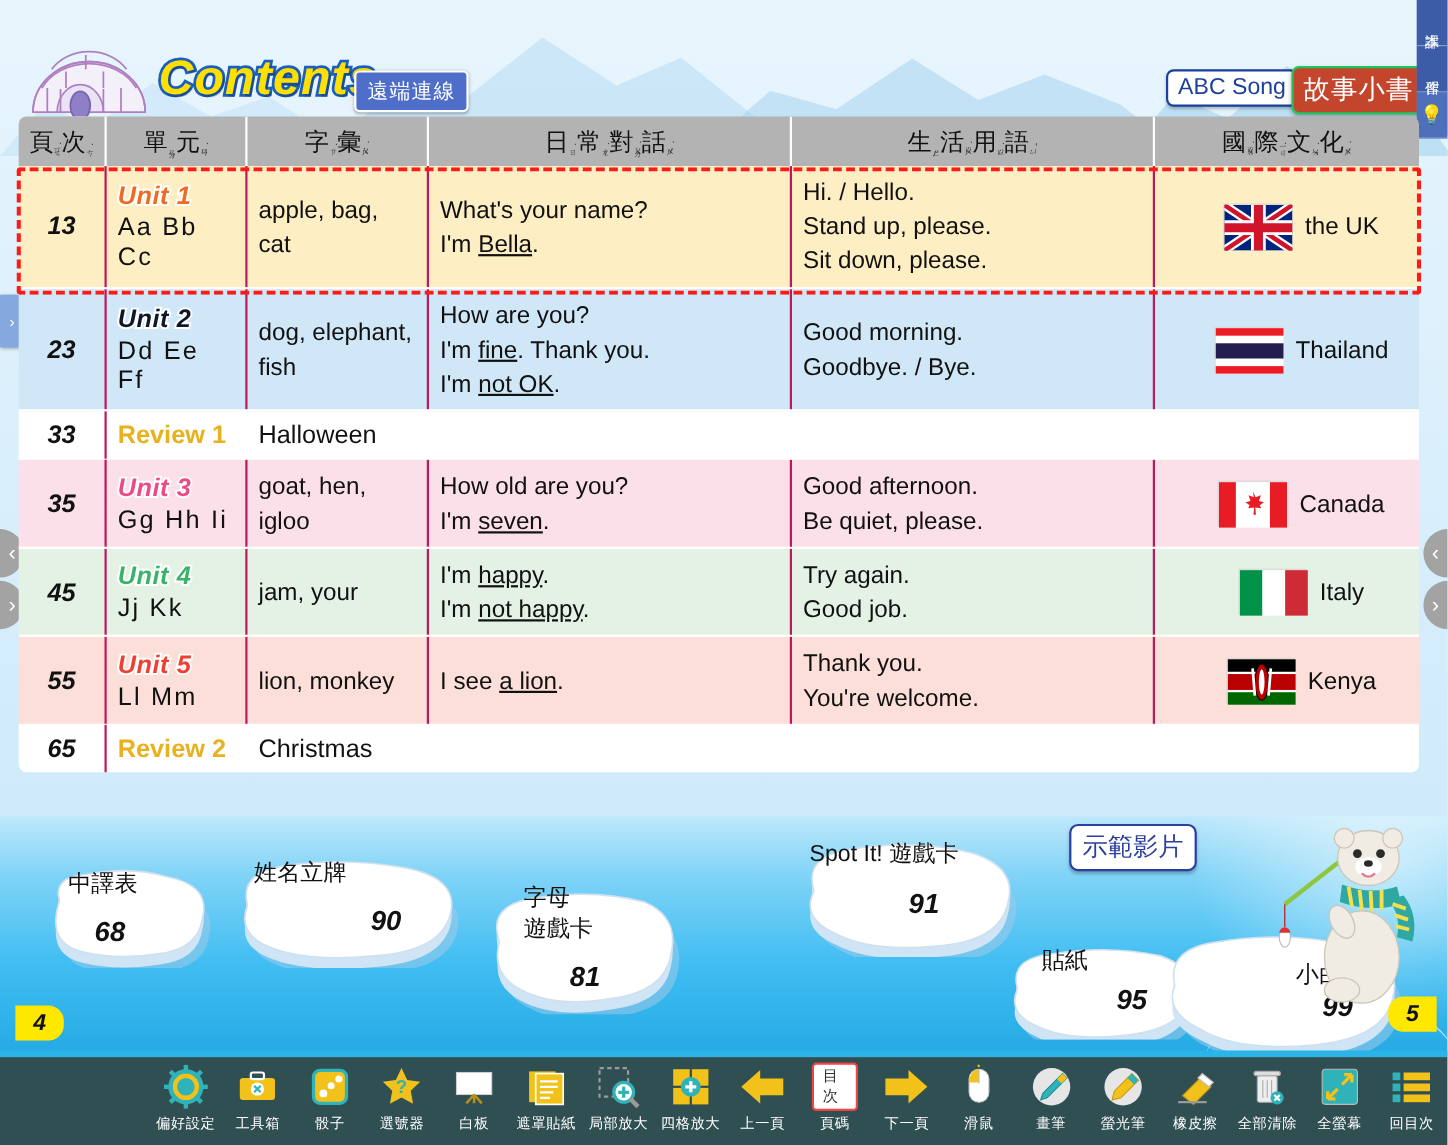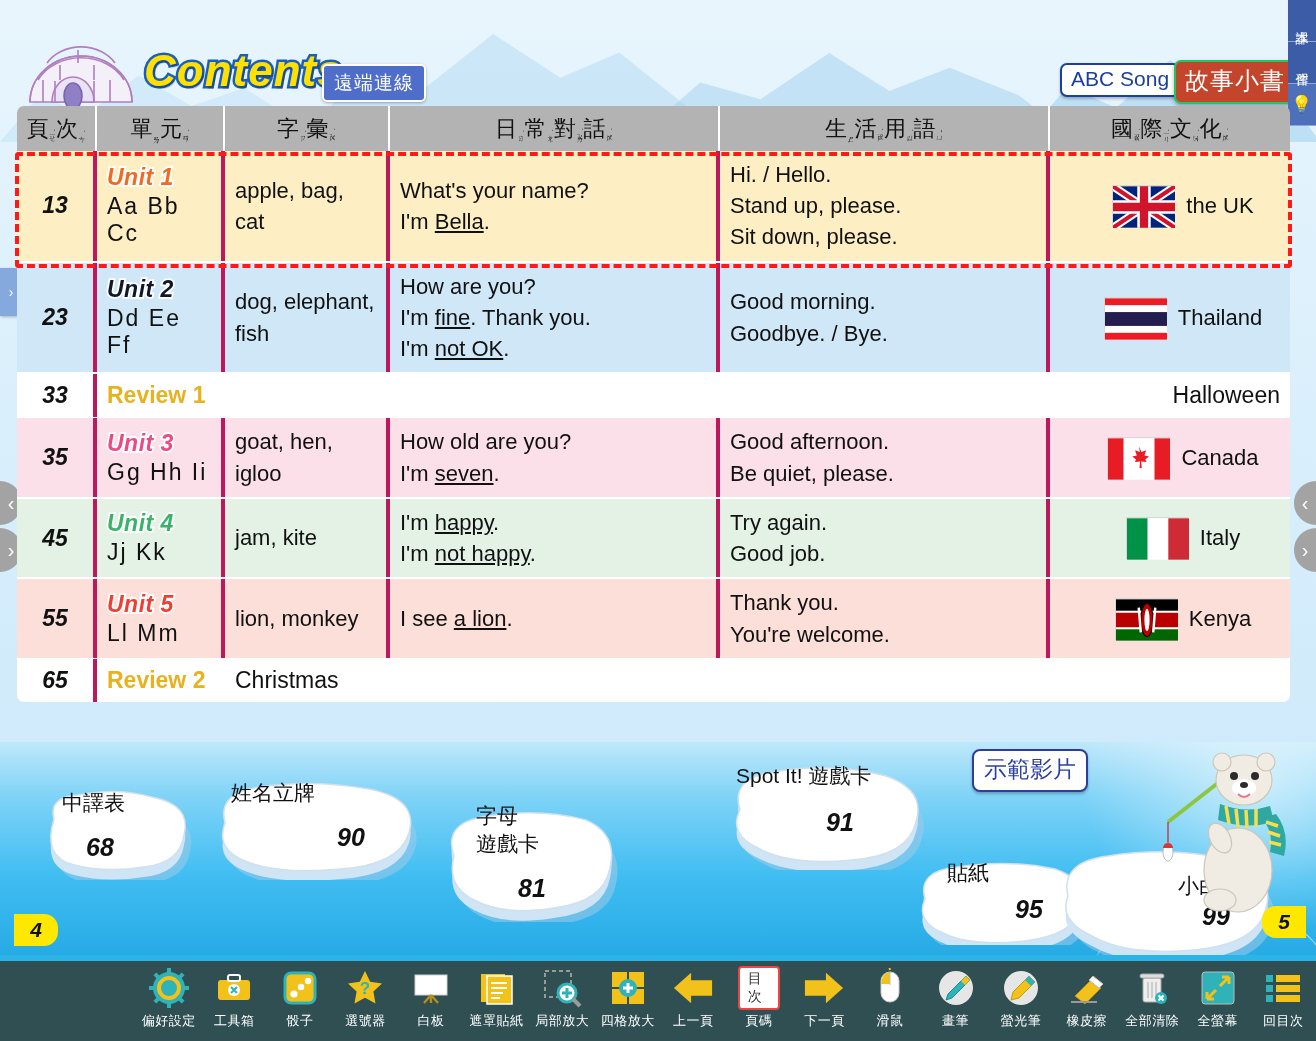--- a/index.html
+++ b/index.html
@@ -74,21 +74,21 @@
   
   .table{position:absolute;left:17px;top:106px;width:1273px;}
   .thead{display:flex;height:45px;background:#b3b3b3;border-radius:7px 7px 0 0;overflow:hidden;}
   .th{display:flex;align-items:center;justify-content:center;font-size:22px;color:#111;
       border-right:2px solid #fff;box-sizing:border-box;position:relative;}
   .th:last-child{border-right:none;}
   .rb{display:inline-block;font-size:7.5px;line-height:7.5px;writing-mode:vertical-rl;
       transform:translate(0,3px);letter-spacing:-1px;}
 
   .trow{display:flex;align-items:stretch;border-bottom:2px solid #fff;}
-  .td{box-sizing:border-box;border-right:4px solid #be185d;padding:8px 10px;
+  .td{box-sizing:border-box;border-right:2px solid #be185d;padding:8px 10px;
       display:flex;flex-direction:column;justify-content:center;}
   .td:last-child{border-right:none;}
 
   
   .c1{width:80px;flex:0 0 80px;}
   .c2{width:128px;flex:0 0 128px;}
   .c3{width:165px;flex:0 0 165px;}
   .c4{width:330px;flex:0 0 330px;}
   .c5{width:330px;flex:0 0 330px;}
   .c6{width:240px;flex:0 0 240px;}
@@ -298,21 +298,21 @@
                 <rect width="60" height="13.4" y="13.3" fill="#241D4F"></rect>
               </svg></span>
             <span class="country">Thailand</span>
           </div>
         </div>
         <div class="trow row-rv review-row">
           <div class="td c1 pagenum">33</div>
           <div class="td c2" style="border-right:none;justify-content:center;">
             <span class="review-name">Review 1</span>
           </div>
-          <div class="td" style="flex:1;border-right:none;align-items:flex-end;">
+          <div class="td" style="flex:1;border-right:none;">
             <span class="review-text" style="padding-left:0">Halloween</span>
           </div>
         </div>
         <div class="trow row-u3">
           <div class="td c1 pagenum">35</div>
           <div class="td c2">
             <span class="unit-name" style="color:#ec4a86">Unit 3</span>
             <span class="letters">Gg  Hh  Ii</span>
           </div>
           <div class="td c3 vocab">goat, hen, igloo</div>
@@ -333,21 +333,21 @@
               </svg></span>
             <span class="country">Canada</span>
           </div>
         </div>
         <div class="trow row-u4">
           <div class="td c1 pagenum">45</div>
           <div class="td c2">
             <span class="unit-name" style="color:#3ab36a">Unit 4</span>
             <span class="letters">Jj  Kk</span>
           </div>
-          <div class="td c3 vocab">jam, kite</div>
+          <div class="td c3 vocab">jam, your</div>
           <div class="td c4 dialog">
             <div>I'm <u>happy</u>.</div>
             <div>I'm <u>not happy</u>.</div>
           </div>
           <div class="td c5 life">
             <div>Try again.</div>
             <div>Good job.</div>
           </div>
           <div class="td c6 flagcell">
             <span class="flag"><svg viewBox="0 0 60 40" width="62" height="42">

